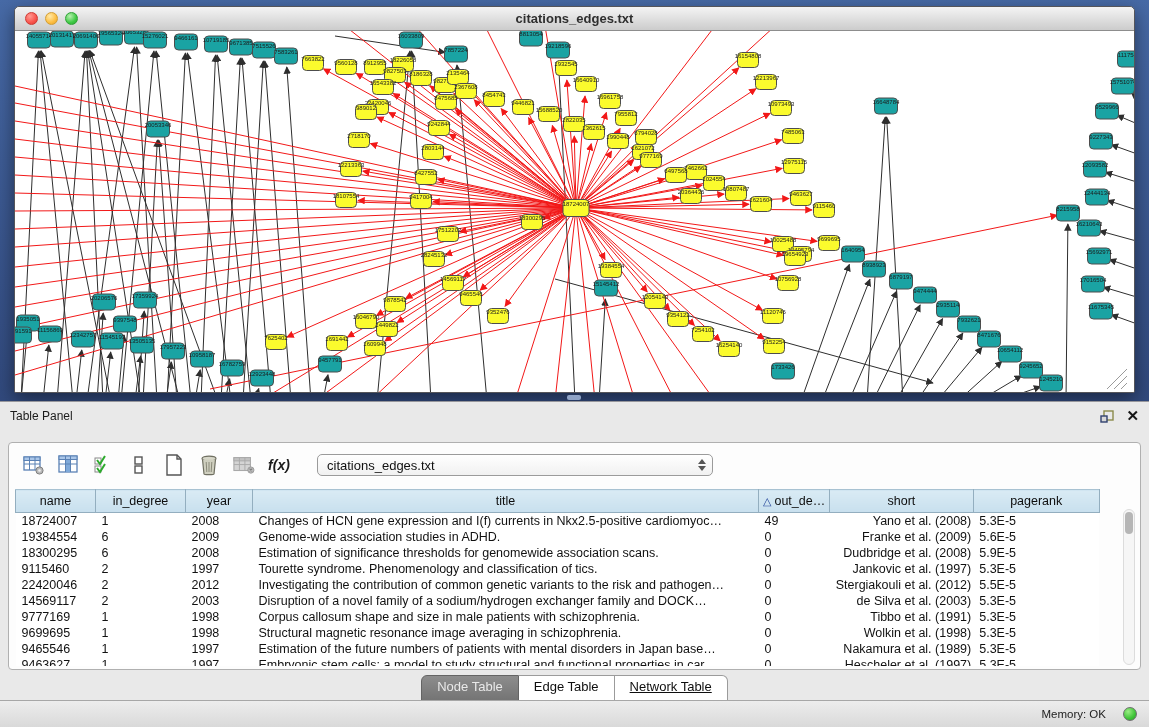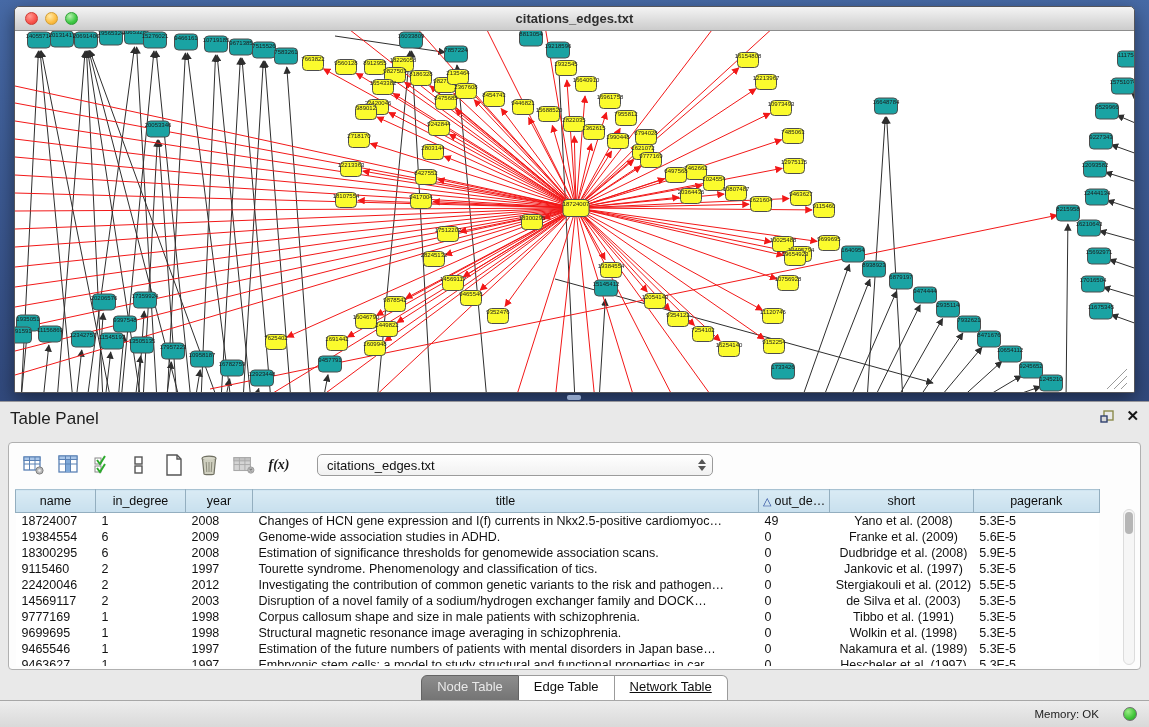--- a/index.html
+++ b/index.html
@@ -36,30 +36,30 @@
   .divider-grip {
     position:absolute; left:567px; top:395px; width:14px; height:5px;
     border-radius:2px; background:#8fa3c6; box-shadow:0 0 2px #22355d;
   }
   
   .table-panel {
     position:absolute; left:0; top:401px; width:1149px; height:326px;
     background:#e9e9e9; border-top:1px solid #97979c;
   }
   .panel-header { position:relative; height:28px; }
-  .panel-header .ptitle { position:absolute; left:10px; top:7px; font-size:17px; color:#1c1c1c; }
+  .panel-header .ptitle { position:absolute; left:10px; top:7px; font-size:12px; color:#1c1c1c; }
   .panel-actions { position:absolute; right:10px; top:5px; display:flex; gap:10px; align-items:center; }
   .close-x { font-size:15px; font-weight:700; color:#151515; line-height:16px; cursor:default; }
   .panel-body {
     position:absolute; left:8px; top:40px; width:1133px; height:228px;
     background:#fdfdfd; border:1px solid #b0b0b0; border-radius:4px;
   }
   .toolbar { display:flex; align-items:center; height:44px; padding:0 0 0 14px; gap:13px; }
   .ticon { width:22px; height:20px; display:flex; align-items:center; justify-content:center; }
-  .fx { font-family:Liberation Serif, serif; font-style:italic; font-weight:700; font-size:14px; color:#1a1a1a; }
+  .fx { font-family:Liberation Sans, sans-serif; font-style:italic; font-weight:700; font-size:14px; color:#1a1a1a; }
   .combo {
     margin-left:14px; width:396px; height:22px; border:1px solid #9b9b9b; border-radius:5px;
     background:linear-gradient(#ffffff,#f1f1f1); display:flex; align-items:center;
     padding:0 6px 0 9px; box-shadow:0 1px 0 rgba(255,255,255,.7);
   }
   .combo .cval { flex:1; font-size:13px; color:#111; }
   .stepper { display:flex; flex-direction:column; gap:2px; }
   .stepper i { display:block; width:0; height:0; border-left:4px solid transparent; border-right:4px solid transparent; }
   .stepper .up { border-bottom:5px solid #555; }
   .stepper .dn { border-top:5px solid #555; }
@@ -68,21 +68,21 @@
   table.data { border-collapse:collapse; table-layout:fixed; }
   table.data th {
     background:linear-gradient(#d9ebf4,#c8e0ee); border:1px solid #93aebf; border-top:1px solid #a8c2d2;
     font-size:12.5px; font-weight:400; color:#0d0d0d; height:19px; padding:4px 4px;
     text-align:center; white-space:nowrap; overflow:hidden;
   }
   table.data td {
     font-size:12.5px; color:#111; height:16px; padding:0 2px 0 6px;
     white-space:nowrap; overflow:hidden; border:none; background:#fff;
   }
-  td.c5 { text-align:center; }
+  td.c5 { text-align:right; }
   .c0{width:80px}.c1{width:90px}.c2{width:67px}.c3{width:506px}.c4{width:67px}.c5{width:141px}.c6{width:126px}
   .sort-tri { color:#26479c; font-size:11px; margin-right:3px; }
   .vscroll {
     position:absolute; right:5px; top:66px; width:12px; height:156px;
     background:#f6f6f6; border:1px solid #dcdcdc; border-radius:6px;
   }
   .vthumb { position:absolute; left:1px; top:2px; width:8px; height:22px; background:#b6b6b6; border-radius:5px; }
   
   .tabs {
     position:absolute; left:0; right:0; top:273px; text-align:center;
@@ -91,21 +91,21 @@
     display:inline-block; padding:3px 15px 12px 15px; font-size:13px; color:#0e0e0e;
     background:#fff; border:1px solid #9b9b9b; border-left-width:0; cursor:default;
   }
   .seg:first-child { border-left-width:1px; border-radius:6px 0 0 6px; }
   .seg:last-child { border-radius:0 6px 6px 0;text-decoration:underline; }
   .seg.selected { background:linear-gradient(#8d8d8d,#6e6e6e); color:#e9e9e9; border-color:#646464; }
   
   .status-bar {
     position:absolute; left:0; right:0; bottom:0; height:27px;
     background:linear-gradient(#ededed,#d9d9d9); border-top:1px solid #a7a7a7;
-    display:flex; align-items:center; justify-content:flex-end; gap:24px; padding-right:12px;
+    display:flex; align-items:center; justify-content:flex-end; gap:17px; padding-right:12px;
   }
   .status-bar .mlabel { font-size:11.5px; color:#222; }
   .memdot { width:14px; height:14px; border-radius:50%;
     background:radial-gradient(circle at 35% 30%, #9aed84, #3fc437 60%, #2d9e2b); border:1px solid #6f6f6f; }
 </style>
 </head>
 <body>
 
 <div class="desktop">
   <div class="graph-window">

